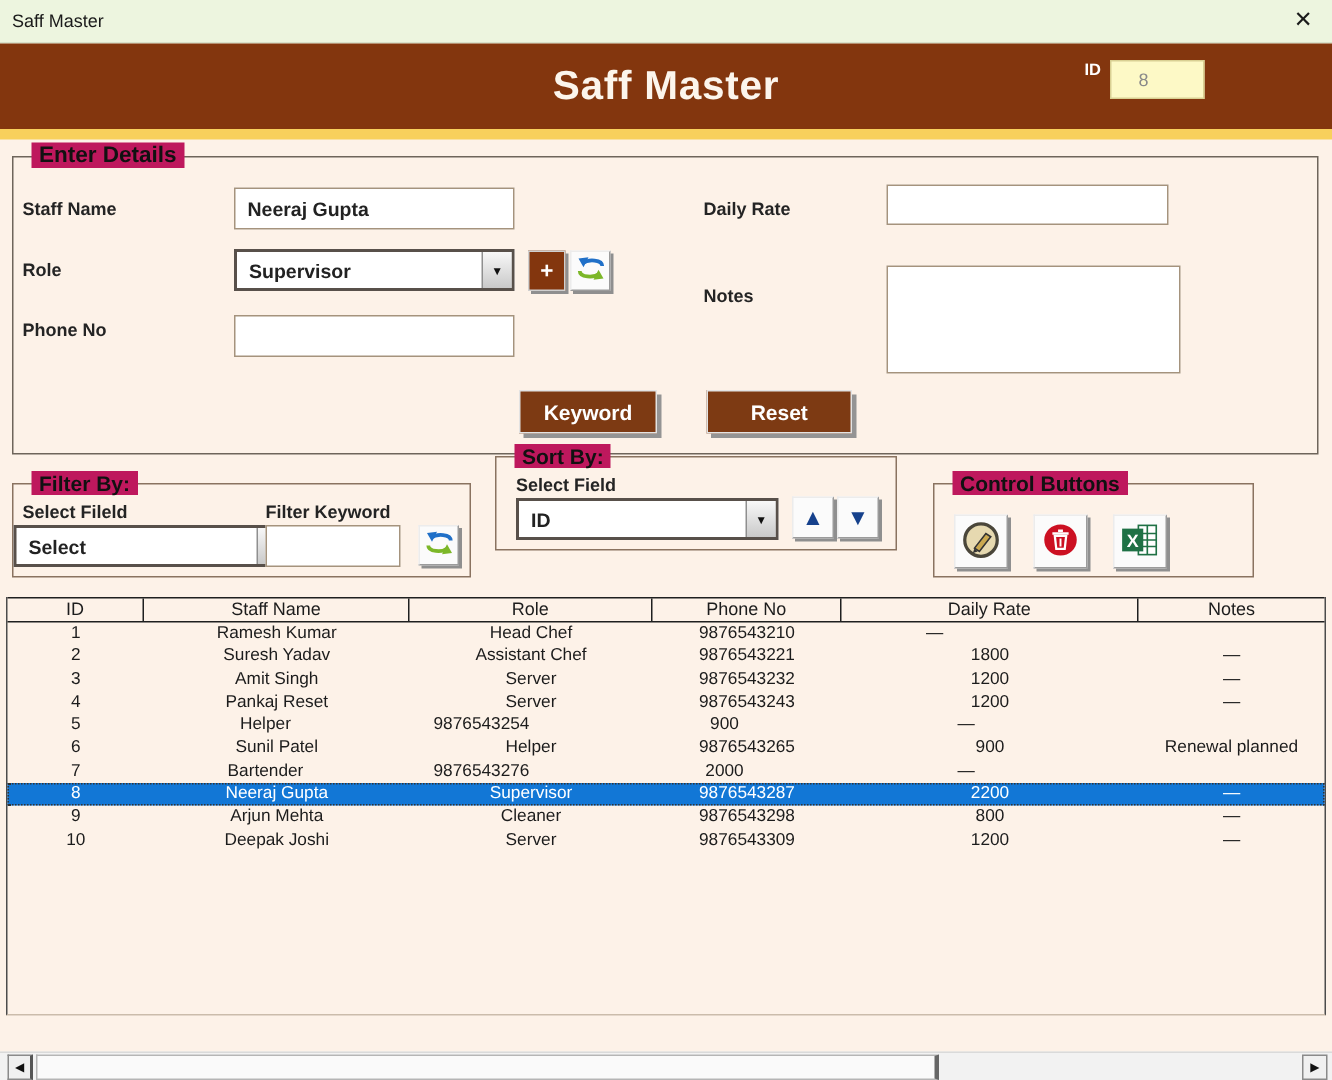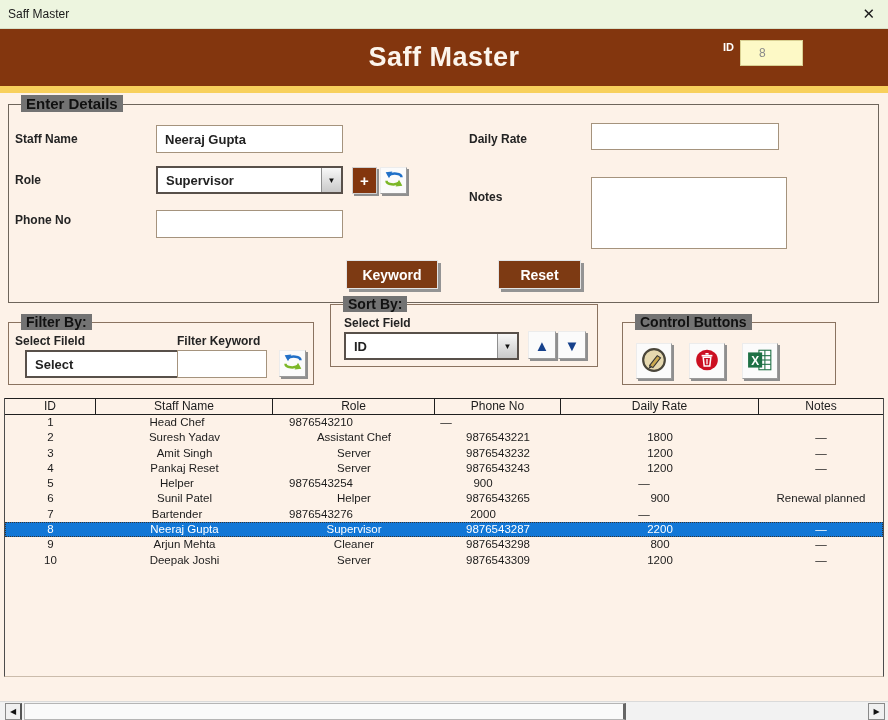--- a/index.html
+++ b/index.html
@@ -15,21 +15,21 @@
   
   .header{left:0;top:29px;width:888px;height:57px;background:#83360e}
   .header-title{left:0;top:0;width:100%;text-align:center;line-height:57px;font-size:27px;font-weight:700;color:#fcf5ec;letter-spacing:.5px}
   .id-label{right:154px;top:12px;color:#fff;font-size:11px;font-weight:700}
   .id-box{right:85px;top:11px;width:63px;height:26px;background:#fdf9c6;border:1px solid #d9d093;color:#8a8a8a;font-size:12px;padding-left:18px;font-family:inherit}
   .gold{left:0;top:86px;width:888px;height:7px;background:#f8d05c}
 
   
   .group{border:1px solid #6e655b;position:absolute}
   .group.warm{border-color:#8a7360}
-  .g-legend{position:absolute;top:-10px;left:12px;background:#737373;padding:0 5px;font-weight:700;font-size:15px;color:#111;white-space:nowrap}
+  .g-legend{position:absolute;top:-10px;left:12px;background:#be185d;padding:0 5px;font-weight:700;font-size:15px;color:#111;white-space:nowrap}
   .g-legend.sm{font-size:14px;top:-9px}
 
   .flabel{position:absolute;font-size:12px;font-weight:700;color:#242424;white-space:nowrap}
   .tin{position:absolute;background:#fff;border:1.5px solid #a5937d;font-size:13px;font-weight:700;color:#222;padding:0 8px;font-family:inherit}
   textarea.tin{resize:none;padding-top:4px}
 
   .combo{position:absolute;background:#fff;border:2px solid #58504a;display:flex;align-items:stretch;cursor:pointer}
   .combo .val{flex:1;display:flex;align-items:center;padding-left:8px;font-size:13px;font-weight:700;color:#222}
   .combo .arrow{width:20px;background:linear-gradient(#f8f8f8,#c9c9c9);border-left:1px solid #8f8f8f;display:flex;align-items:center;justify-content:center;font-size:8px;color:#111}
 
@@ -99,28 +99,28 @@
     <span class="flabel" style="left:6px;top:108px">Phone No</span>
     <input class="tin" style="left: 147px; top: 105px; width: 187px; height: 28px;" value="">
 
     <span class="flabel" style="left:460px;top:27px">Daily Rate</span>
     <input class="tin" style="left: 582px; top: 18px; width: 188px; height: 27px;" value="">
 
     <span class="flabel" style="left:460px;top:85px">Notes</span>
     <textarea class="tin" style="left: 582px; top: 72px; width: 196px; height: 72px;"></textarea>
 
     <button class="brownbtn" style="left:337px;top:155px;width:92px;height:29px">Keyword</button>
-    <button class="brownbtn" style="left:489px;top:155px;width:83px;height:29px">Reset</button>
+    <button class="brownbtn" style="left:462px;top:155px;width:97px;height:29px">Reset</button>
   </div>
 
   <div class="group warm" style="left:8px;top:322px;width:306px;height:63px">
     <span class="g-legend sm">Filter By:</span>
     <span class="flabel" style="left:6px;top:11px">Select Fileld</span>
     <span class="flabel" style="left:168px;top:11px">Filter Keyword</span>
-    <div class="combo" style="left:16px;top:27px;width:184px;height:28px">
+    <div class="combo" style="left:0;top:27px;width:184px;height:28px">
       <span class="val">Select</span>
       <span class="arrow">▼</span>
     </div>
     <input class="tin" style="left: 168px; top: 27px; width: 90px; height: 28px;" value="">
     <button class="btn3d" style="left:270px;top:27px;width:27px;height:27px">
       <span>
         <svg width="20" height="20" viewBox="0 0 24 24">
           <path d="M21 10 C21 5, 10 4, 5 8" stroke="#2070c8" stroke-width="3" fill="none"></path>
           <polygon points="2,4 10,3 6,11" fill="#2070c8"></polygon>
           <path d="M3 14 C3 19, 14 20, 19 16" stroke="#7cb728" stroke-width="3" fill="none"></path>
@@ -187,20 +187,21 @@
         <div class="tcell th c0">ID</div>
         <div class="tcell th c1">Staff Name</div>
         <div class="tcell th c2">Role</div>
         <div class="tcell th c3">Phone No</div>
         <div class="tcell th c4">Daily Rate</div>
         <div class="tcell th c5">Notes</div>
       </div>
     <div>
         <div class="trow">
           <div class="tcell c0">1</div>
+          <div class="tcell c1">Ramesh Kumar</div>
           <div class="tcell c2">Head Chef</div>
           <div class="tcell c3">9876543210</div>
           <div class="tcell c5">—</div>
         </div>
         <div class="trow">
           <div class="tcell c0">2</div>
           <div class="tcell c1">Suresh Yadav</div>
           <div class="tcell c2">Assistant Chef</div>
           <div class="tcell c3">9876543221</div>
           <div class="tcell c4">1800</div>

